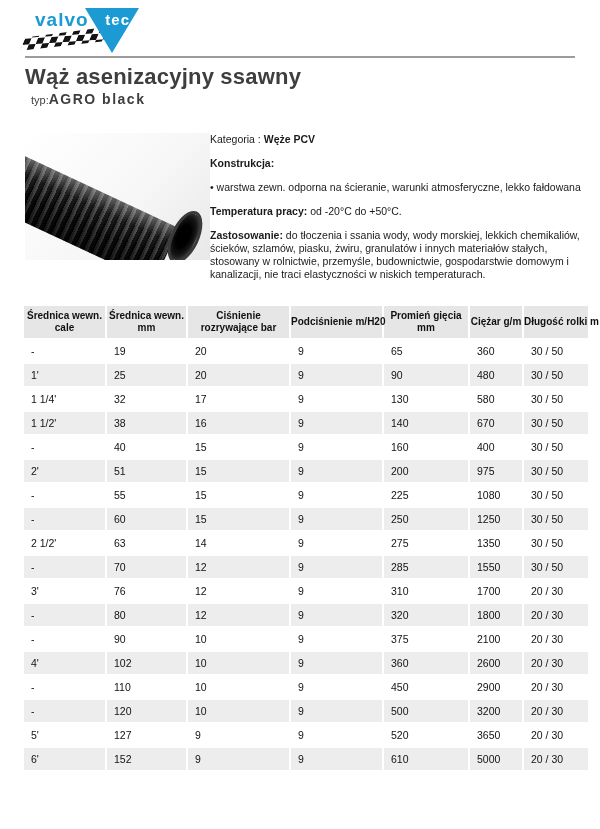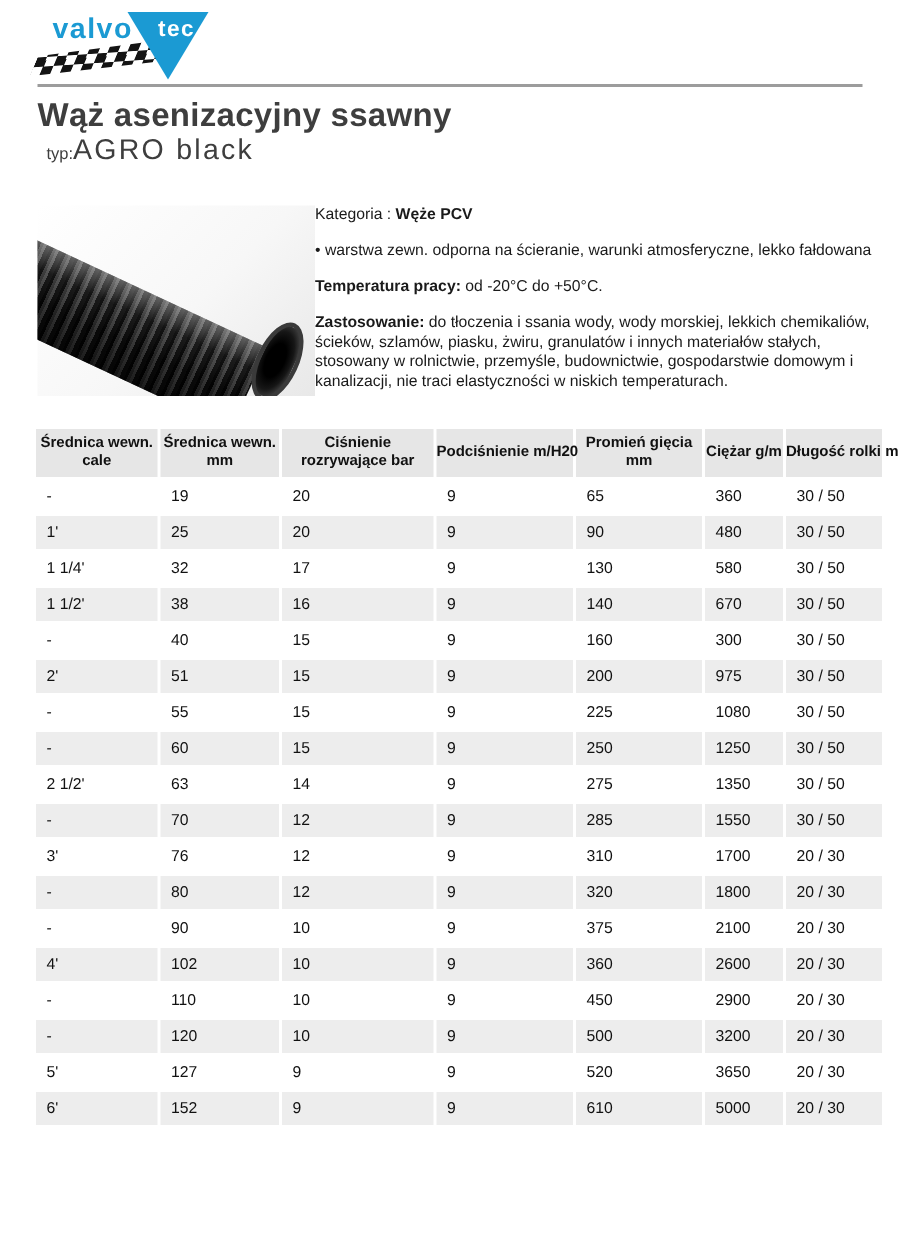--- a/index.html
+++ b/index.html
@@ -30,21 +30,21 @@
   .tagline{margin-top:9px;font-size:26px;font-weight:bold;white-space:nowrap;letter-spacing:-0.5px;}
   .tag-blue{color:var(--blue);}
   .tag-i{color:#4d4d4d;font-style:italic;font-size:24px;margin:0 3px 0 6px;}
   .tag-red{color:var(--red);}
   .divider{border-top:2px solid #9c9c9c;margin:0 25px;}
   
   .title-block{margin:7px 25px 16px 25px;}
   h1{margin:0;font-size:22px;line-height:24px;font-weight:bold;color:var(--title);letter-spacing:0.2px;}
   .typ-line{margin:1px 0 0 6px;color:var(--title);}
   .typ-label{font-size:11px;text-align:center;}
-  .typ-value{font-size:19px;font-weight:normal;letter-spacing:1.5px;}
+  .typ-value{font-size:14px;font-weight:bold;letter-spacing:1.5px;}
   
   .content{display:flex;padding:9px 15px 0 25px;}
   .product-image{position:relative;width:185px;height:127px;flex:0 0 auto;overflow:hidden;
     background:linear-gradient(135deg,#ffffff 0%,#f7f7f7 55%,#e8e8e8 100%);}
   .hose{position:absolute;left:-20px;top:14px;width:192px;height:60px;
     transform:rotate(25deg);transform-origin:0 0;
     background:repeating-linear-gradient(90deg,#484848 0 2px,#0d0d0d 2px 5px,#040404 5px 7px,#303030 7px 9px);}
   .hose::after{content:"";position:absolute;inset:0;
     background:linear-gradient(180deg,rgba(255,255,255,0.35) 0%,rgba(255,255,255,0.06) 28%,rgba(0,0,0,0.28) 62%,rgba(0,0,0,0.6) 100%);}
   .hose-end{position:absolute;left:146px;top:76px;width:28px;height:56px;border-radius:50%;
@@ -86,20 +86,21 @@
     </div>
   </section>
 
   <section class="content">
     <div class="product-image">
       <div class="hose"></div>
       <div class="hose-end"></div>
     </div>
     <div class="details">
       <p><span>Kategoria :</span> <b>Węże PCV</b></p>
+      <p><b>Konstrukcja:</b></p>
       <p>• warstwa zewn. odporna na ścieranie, warunki atmosferyczne, lekko fałdowana</p>
       <p><b>Temperatura pracy:</b> <span>od -20°C do +50°C.</span></p>
       <p><b>Zastosowanie:</b> <span>do tłoczenia i ssania wody, wody morskiej, lekkich chemikaliów, ścieków, szlamów, piasku, żwiru, granulatów i innych materiałów stałych, stosowany w rolnictwie, przemyśle, budownictwie, gospodarstwie domowym i kanalizacji, nie traci elastyczności w niskich temperaturach.</span></p>
     </div>
   </section>
 
   <table class="spec-table">
     <colgroup>
       <col style="width:81px">
         <col style="width:79px">
@@ -174,21 +175,21 @@
           <td>140</td>
           <td>670</td>
           <td>30 / 50</td>
         </tr>
         <tr>
           <td>-</td>
           <td>40</td>
           <td>15</td>
           <td>9</td>
           <td>160</td>
-          <td>300</td>
+          <td>400</td>
           <td>30 / 50</td>
         </tr>
         <tr>
           <td>2'</td>
           <td>51</td>
           <td>15</td>
           <td>9</td>
           <td>200</td>
           <td>975</td>
           <td>30 / 50</td>

